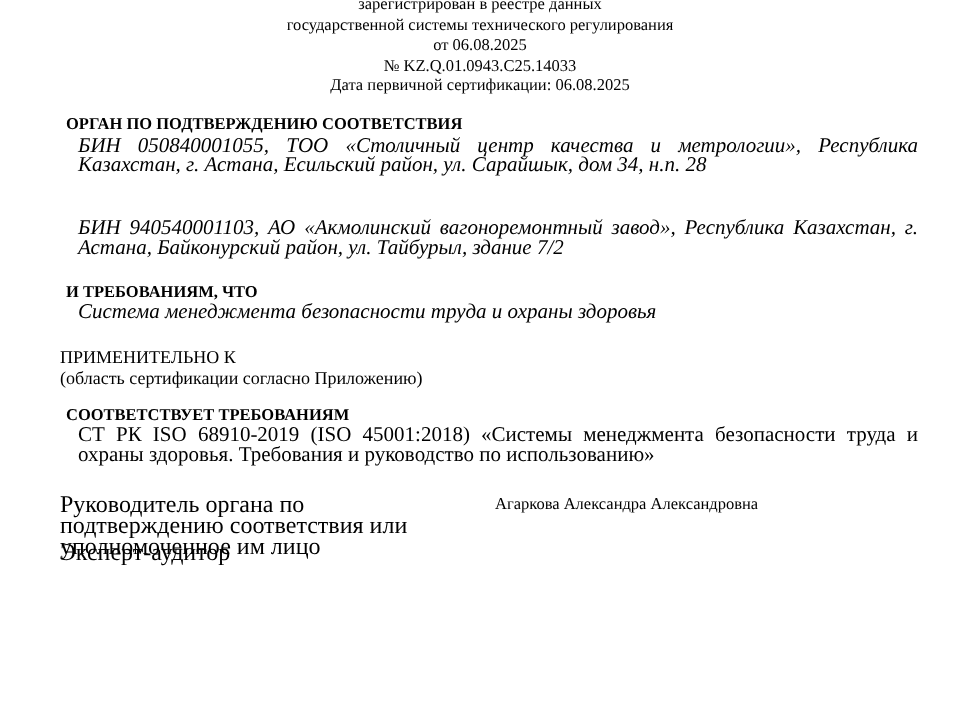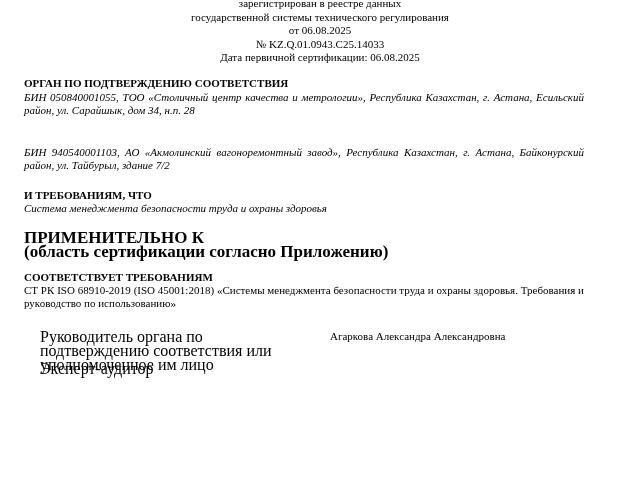--- a/index.html
+++ b/index.html
@@ -25,41 +25,41 @@
     position: absolute;
     top: -3px;
     left: 0;
     width: 640px;
     text-align: center;
     font-size: 11px;
     line-height: 13.5px;
   }
   .heading {
     position: absolute;
-    left: 24px;
+    left: 44px;
     width: 560px;
     font-size: 11px;
     font-weight: bold;
     line-height: 13px;
   }
   .para {
     position: absolute;
-    left: 24px;
+    left: 52px;
     width: 560px;
-    font-size: 11px;
+    font-size: 14px;
     line-height: 13px;
     text-align: justify;
   }
   .italic { font-style: italic; }
   .bold-block {
     position: absolute;
-    left: 24px;
+    left: 40px;
     width: 560px;
-    font-size: 17px;
-    font-weight: bold;
+    font-size: 12px;
+    font-weight: normal;
     line-height: 14px;
   }
   .sig-role {
     position: absolute;
     left: 40px;
     width: 255px;
     font-size: 16px;
     font-weight: normal;
     line-height: 14px;
   }

